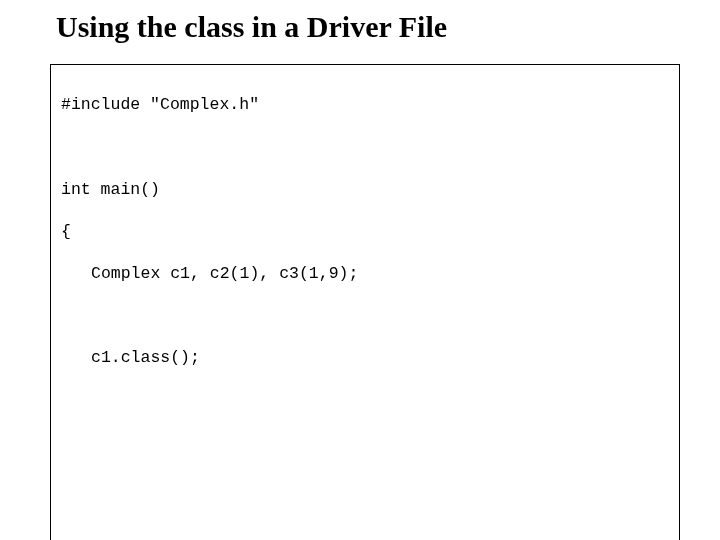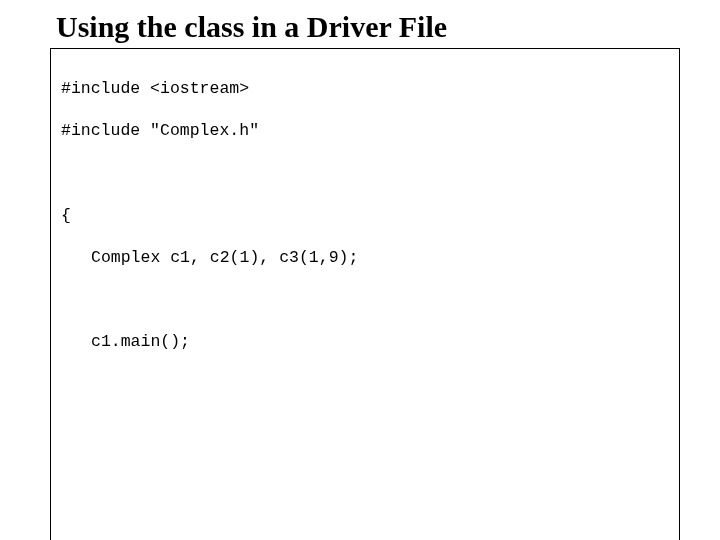--- a/index.html
+++ b/index.html
@@ -7,47 +7,47 @@
       width: 720px;
       height: 540px;
       background: #fff;
       font-family: "Times New Roman", serif;
       position: relative;
       padding: 10px 40px 10px 50px;
     }
     .title {
       font-size: 30px;
       font-weight: bold;
-      margin-bottom: 4px;
+      margin-bottom: 20px;
       padding-left: 6px;
     }
     .code-box {
       border: 1px solid #000;
       padding: 8px 10px 4px 10px;
       font-family: "Courier New", monospace;
       font-size: 16.5px;
       line-height: 1.28;
       white-space: pre;
     }
     .code-line { display: block; }
     .indent1 { padding-left: 30px; }
   </style>
 </head>
 <body>
 
 <div class="title">Using the class in a Driver File</div>
 
 <div class="code-box">
-<span class="code-line">#include &lt;iostream&gt;</span>
 <span class="code-line">#include "Complex.h"</span>
 <span class="code-line"> </span>
+<span class="code-line">int main()</span>
 <span class="code-line">{</span>
 <span class="code-line indent1">Complex c1, c2(1), c3(1,9);</span>
 <span class="code-line"> </span>
-<span class="code-line indent1">c1.main();</span>
+<span class="code-line indent1">c1.class();</span>
 <span class="code-line"> </span>
 
 
 
 
 
 
 
 </div>
 

